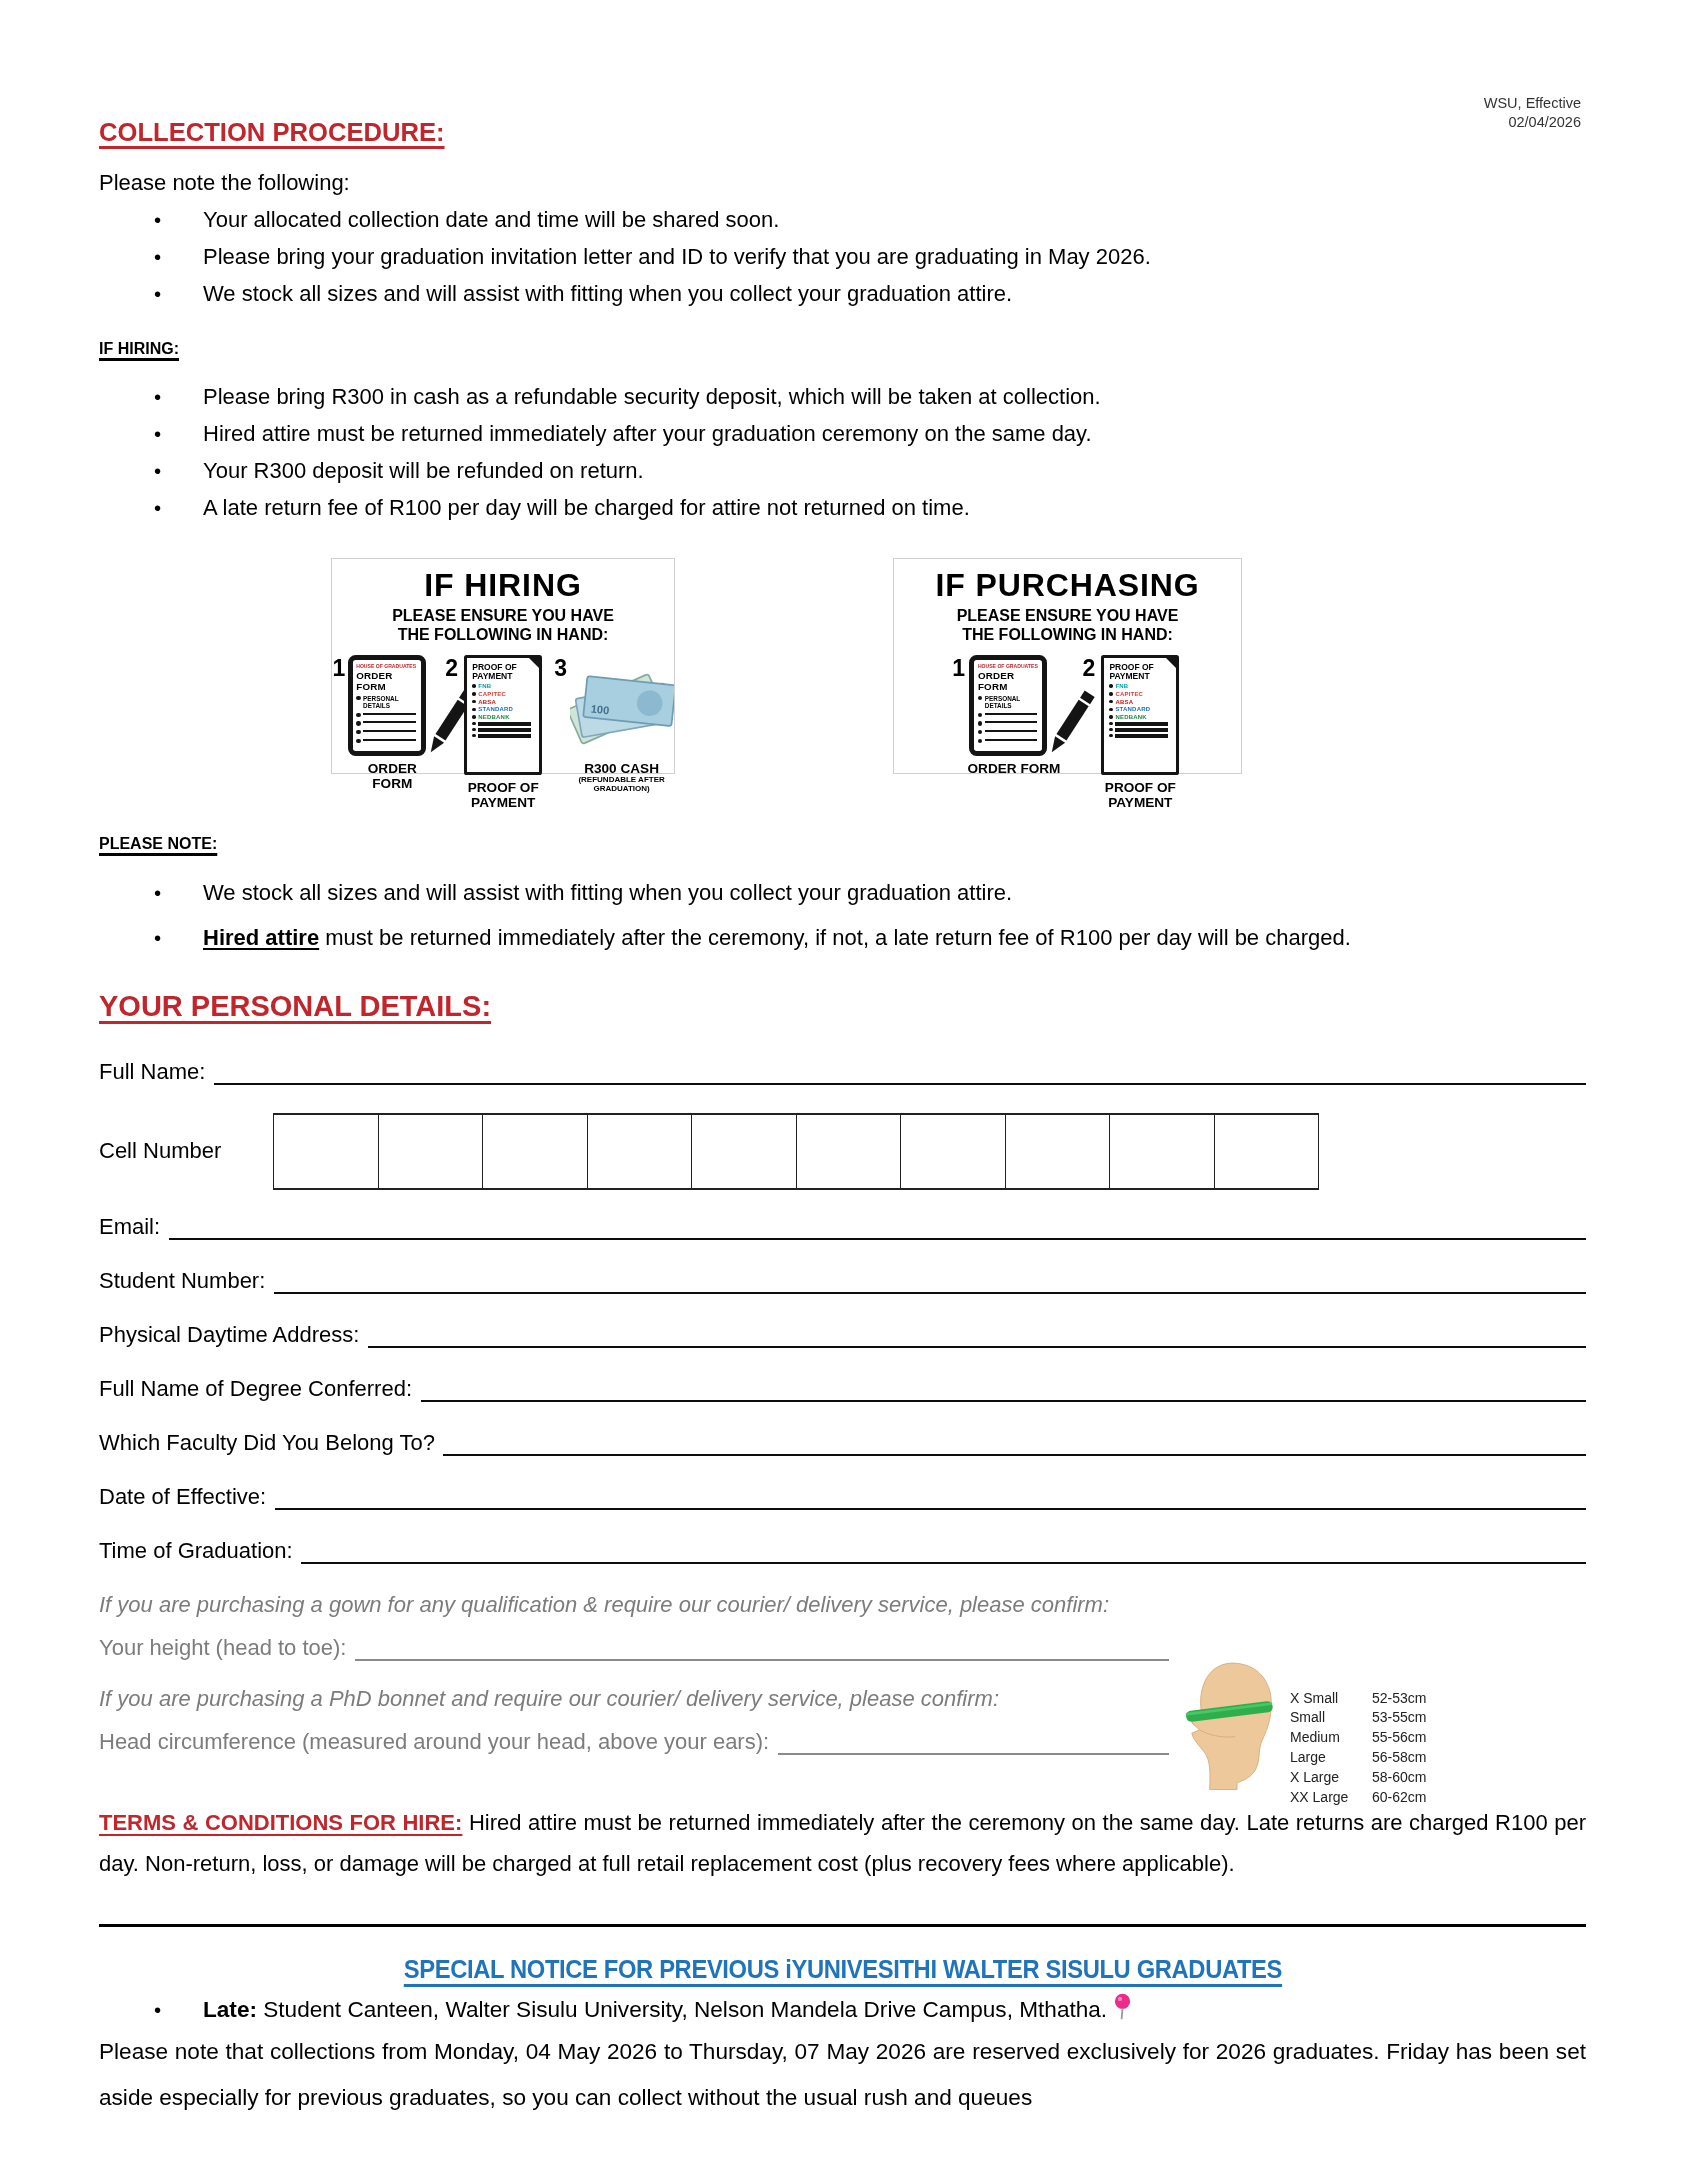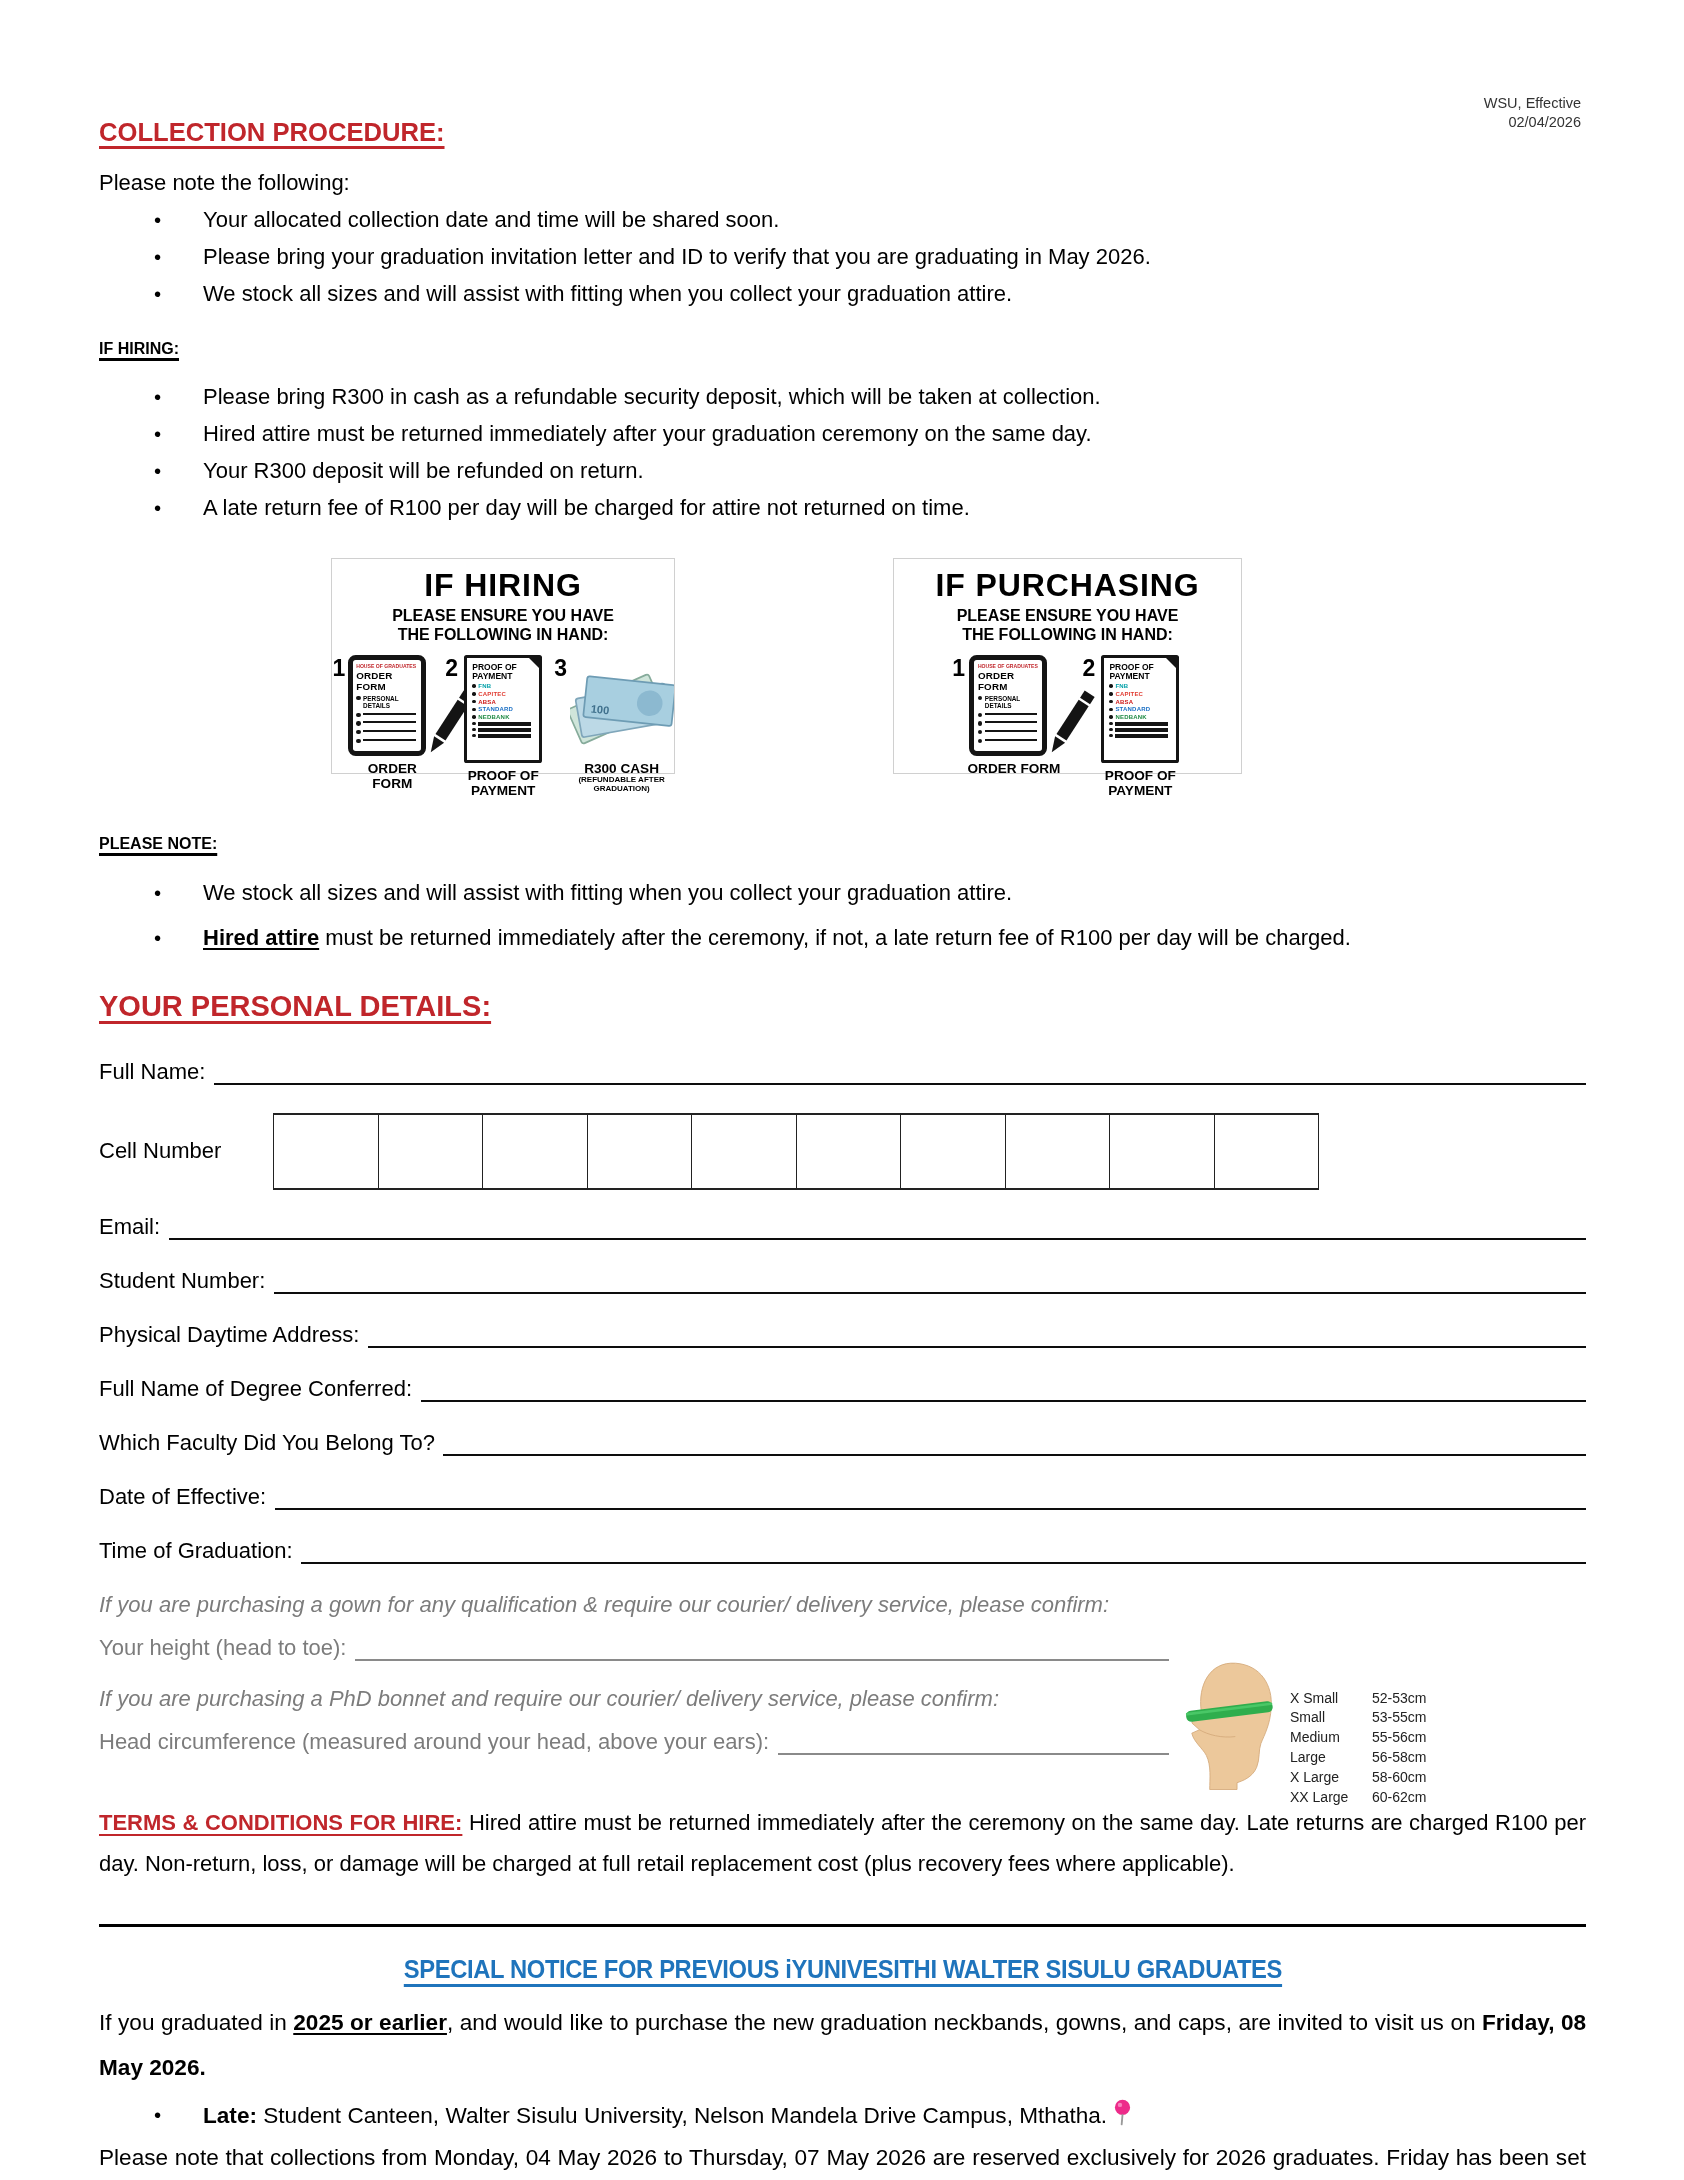--- a/index.html
+++ b/index.html
@@ -49,21 +49,21 @@
     padding:2.6px 3.4px;text-align:left;}
   .of-red{font-size:5.1px;font-weight:800;color:#C0262B;white-space:nowrap;overflow:hidden;}
   .of-title{font-size:9.8px;font-weight:800;letter-spacing:0.2px;margin-top:0.9px;}
   .of-li{display:flex;gap:2.6px;margin-top:2.6px;align-items:flex-start;}
   .of-dot{width:4.3px;height:4.3px;border-radius:50%;background:#141414;flex:none;margin-top:1.7px;}
   .of-pd{font-size:6.4px;font-weight:700;line-height:1.1;}
   .of-line{flex:1;height:0;border-bottom:2.6px solid #141414;margin-top:1.7px;margin-right:1.7px;}
   .of-pencil{position:absolute;right:-13.6px;bottom:0;transform:rotate(33deg);transform-origin:50% 80%;}
 
   
-  .pop{position:relative;width:78px;height:108px;border:3.4px solid #141414;border-radius:2.6px;
+  .pop{position:relative;width:78px;height:120px;border:3.4px solid #141414;border-radius:2.6px;
     background:#fff;padding:4.3px 5.1px;text-align:left;}
   .pop::after{content:"";position:absolute;top:-1.7px;right:-1.7px;width:0;height:0;
     border-top:13.6px solid #141414;border-left:13.6px solid transparent;}
   .pop-title{font-size:8.5px;font-weight:800;line-height:1.05;}
   .pop-li{display:flex;align-items:center;gap:2.6px;margin-top:1.7px;}
   .pop-dot{width:3.4px;height:3.4px;border-radius:50%;background:#141414;flex:none;}
   .pop-bank{font-size:6px;font-weight:800;letter-spacing:0.2px;}
   .pop-bar{flex:1;height:4.3px;background:#141414;margin-right:3.4px;}
   .mt3{margin-top:2.6px;}
 
@@ -481,23 +481,20 @@
   <div class="terms">
     <span class="terms-lead">TERMS &amp; CONDITIONS FOR HIRE:</span><span> Hired attire must be returned immediately after the ceremony on the same day. Late returns are charged R100 per day. Non-return, loss, or damage will be charged at full retail replacement cost (plus recovery fees where applicable).</span>
   </div>
 
   <div class="divider"></div>
 
   <div class="special-h">
     <span>SPECIAL NOTICE FOR PREVIOUS iYUNIVESITHI WALTER SISULU GRADUATES</span>
   </div>
 
-  <div class="p-big">
-    <span>If you graduated in </span><span class="bu">2025 or earlier</span><span>, and would like to purchase the new graduation neckbands, gowns, and caps, are invited to visit us on </span><span class="bd">Friday, 08 May 2026.</span>
-  </div>
 
   <div class="brow venue-row" style="font-size:22.6px;">
     <span class="bdot">•</span>
     <span class="btxt"><span class="bd">Late:</span><span> Student Canteen, Walter Sisulu University, Nelson Mandela Drive Campus, Mthatha.</span><svg class="inline-icon" width="17" height="27" viewBox="0 0 20 32">
           <circle cx="10" cy="10" r="9" fill="#ED2B8A"></circle>
           <circle cx="7" cy="7" r="2.6" fill="#f783bd"></circle>
           <path d="M10 19 L9 30" stroke="#9a9a9a" stroke-width="2.2" stroke-linecap="round"></path>
         </svg></span>
   </div>
 

